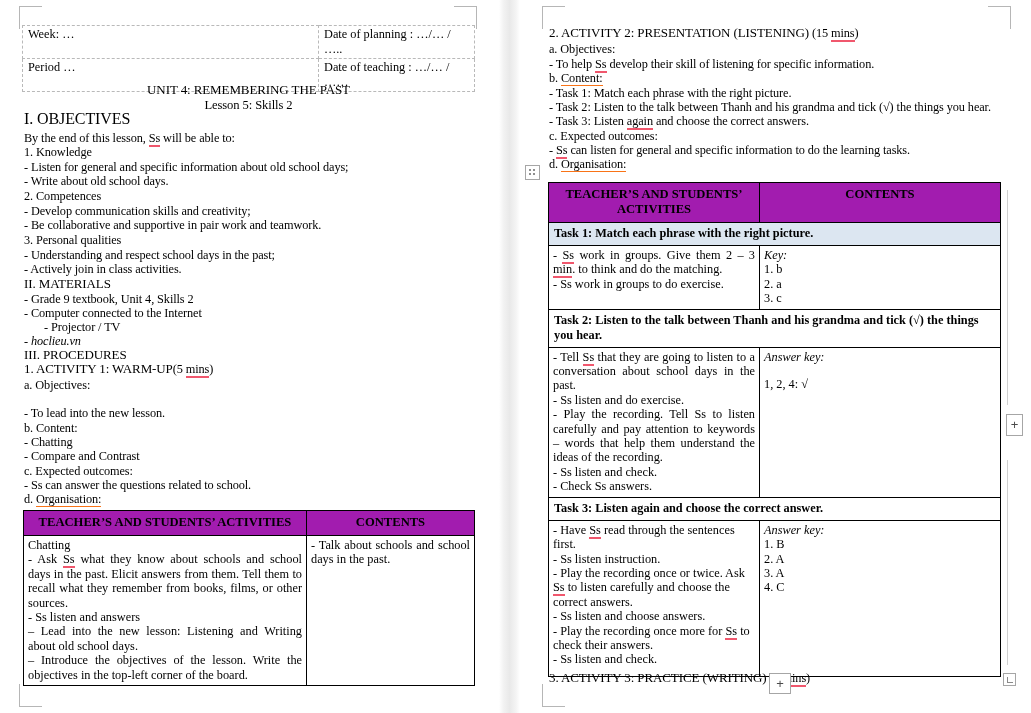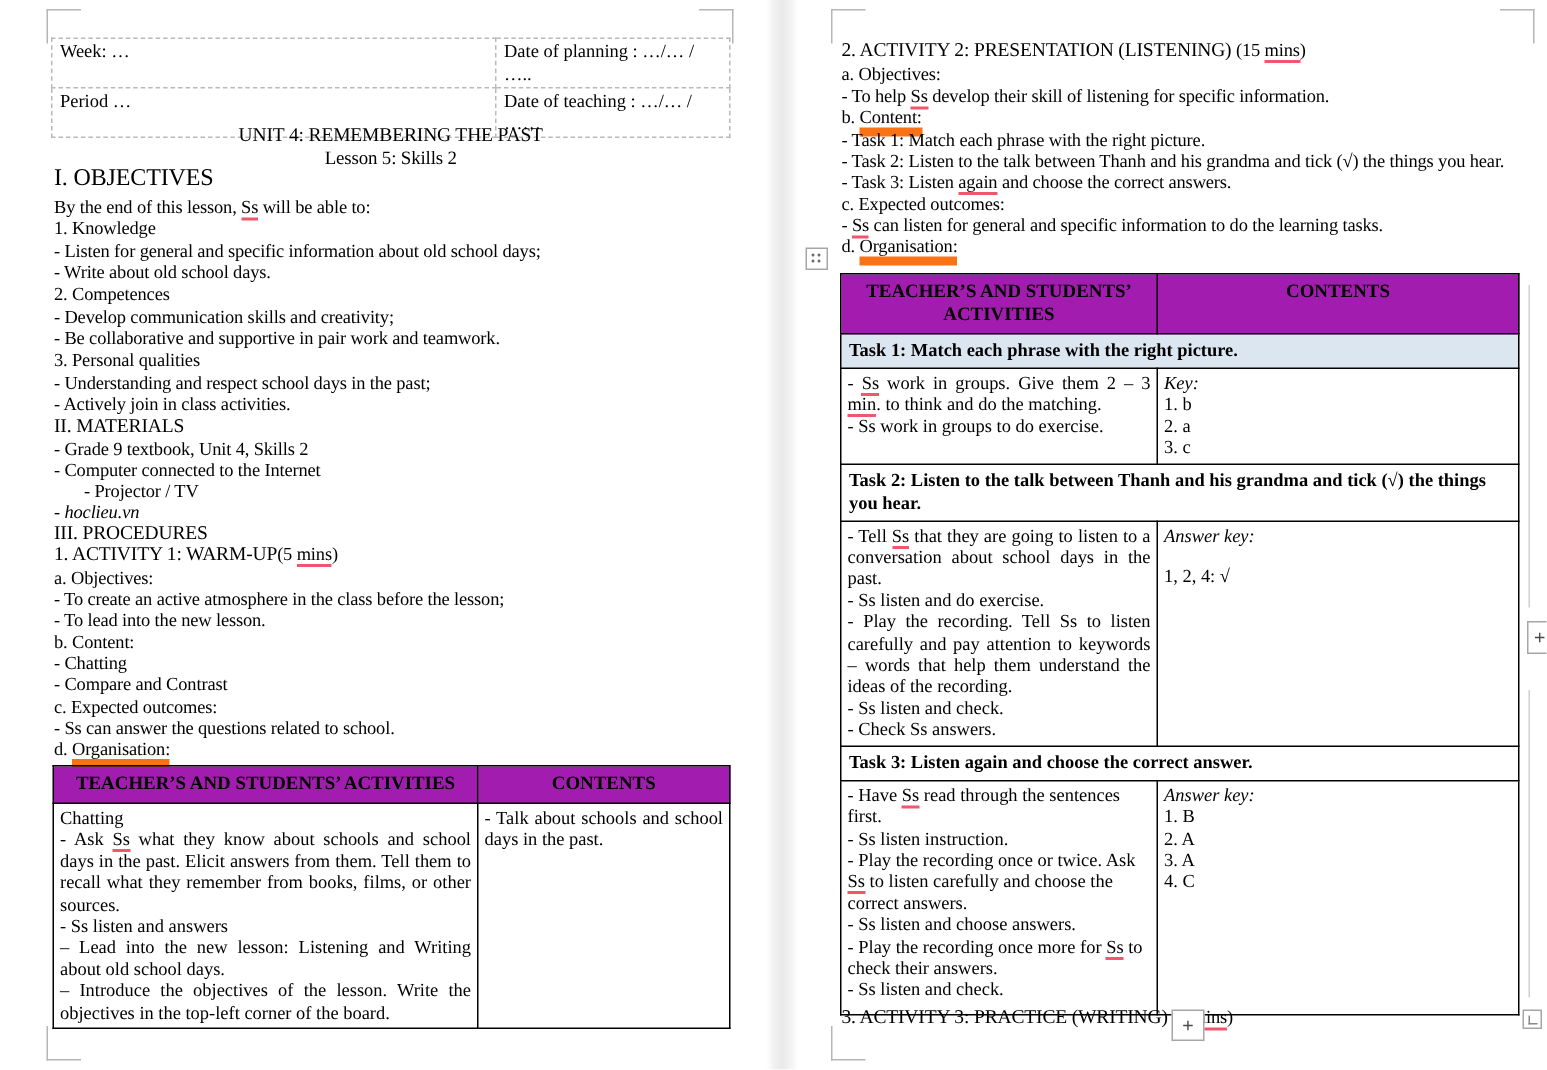--- a/index.html
+++ b/index.html
@@ -10,21 +10,21 @@
   body {
     width: 1031px;
     height: 713px;
     overflow: hidden;
     font-family: "Liberation Serif", "DejaVu Serif", serif;
     color: #000000;
     position: relative;
   }
   .stage {
     position: absolute;
-    left: 16px; top: 0;
+    left: 4px; top: 0;
     width: 1016px;
     height: 713px;
     background: #ffffff;
   }
 
   
   .gutter {
     position: absolute;
     left: 495px; top: 0;
     width: 21px; height: 713px;
@@ -62,21 +62,21 @@
   .b { font-weight: normal; }
   .i { font-style: italic; }
   .center { text-align: center; }
 
   
   .sp {
     border-bottom: 2px solid #f0576d;
     padding-bottom: 0px;
   }
   .gm {
-    border-bottom: 6px solid #f97316;
+    border-bottom: 1px solid #f97316;
   }
 
   
   .hdr-table {
     position: absolute;
     border-collapse: collapse;
     font-size: 12.3px;
     line-height: 15px;
   }
   .hdr-table td {
@@ -234,21 +234,20 @@
     <div class="body-text" style="left:20px; top:320px;margin-left:20px;">- Projector / TV</div>
     <div class="body-text i" style="left:20px; top:334px;">- hoclieu.vn</div>
 
     <div class="body-text b" style="left:20px; top:348px; font-size:13px;">III. PROCEDURES</div>
 
     <div class="body-text" style="left:20px; top:362px; font-size:13px;">
       <span class="b">1. ACTIVITY 1: WARM-UP</span><span style="font-size:12.3px;">(5 </span><span class="sp" style="font-size:12.3px;">mins</span><span style="font-size:12.3px;">)</span>
     </div>
 
     <div class="body-text b" style="left:20px; top:378px;">a. Objectives:</div>
-    <div class="body-text" style="left:20px; top:392px;">- To create an active atmosphere in the class before the lesson;</div>
     <div class="body-text" style="left:20px; top:406px;">- To lead into the new lesson.</div>
 
     <div class="body-text b" style="left:20px; top:421px;">b. Content:</div>
     <div class="body-text" style="left:20px; top:435px;">- Chatting</div>
     <div class="body-text" style="left:20px; top:449px;">- Compare and Contrast</div>
 
     <div class="body-text b" style="left:20px; top:464px;">c. Expected outcomes:</div>
     <div class="body-text" style="left:20px; top:478px;">- Ss can answer the questions related to school.</div>
 
     <div class="body-text b" style="left:20px; top:492px;">

